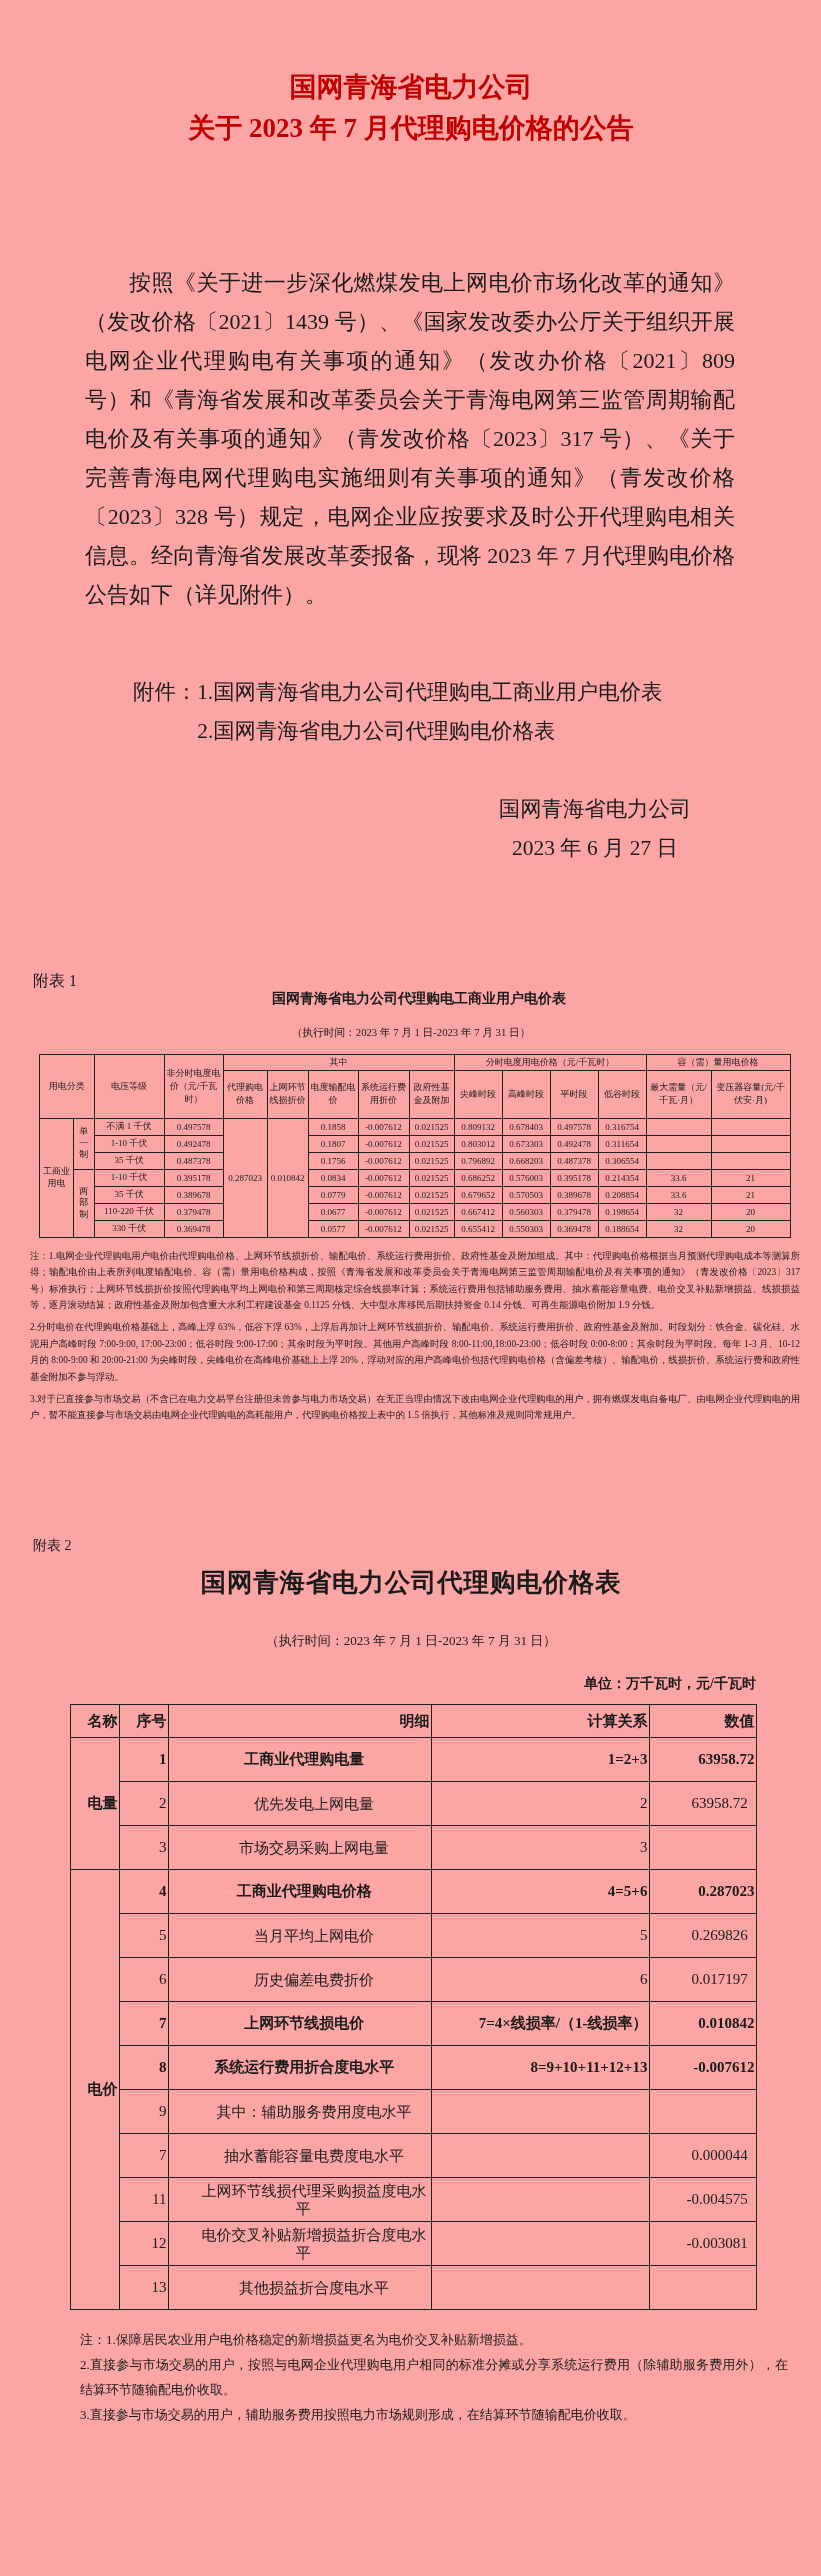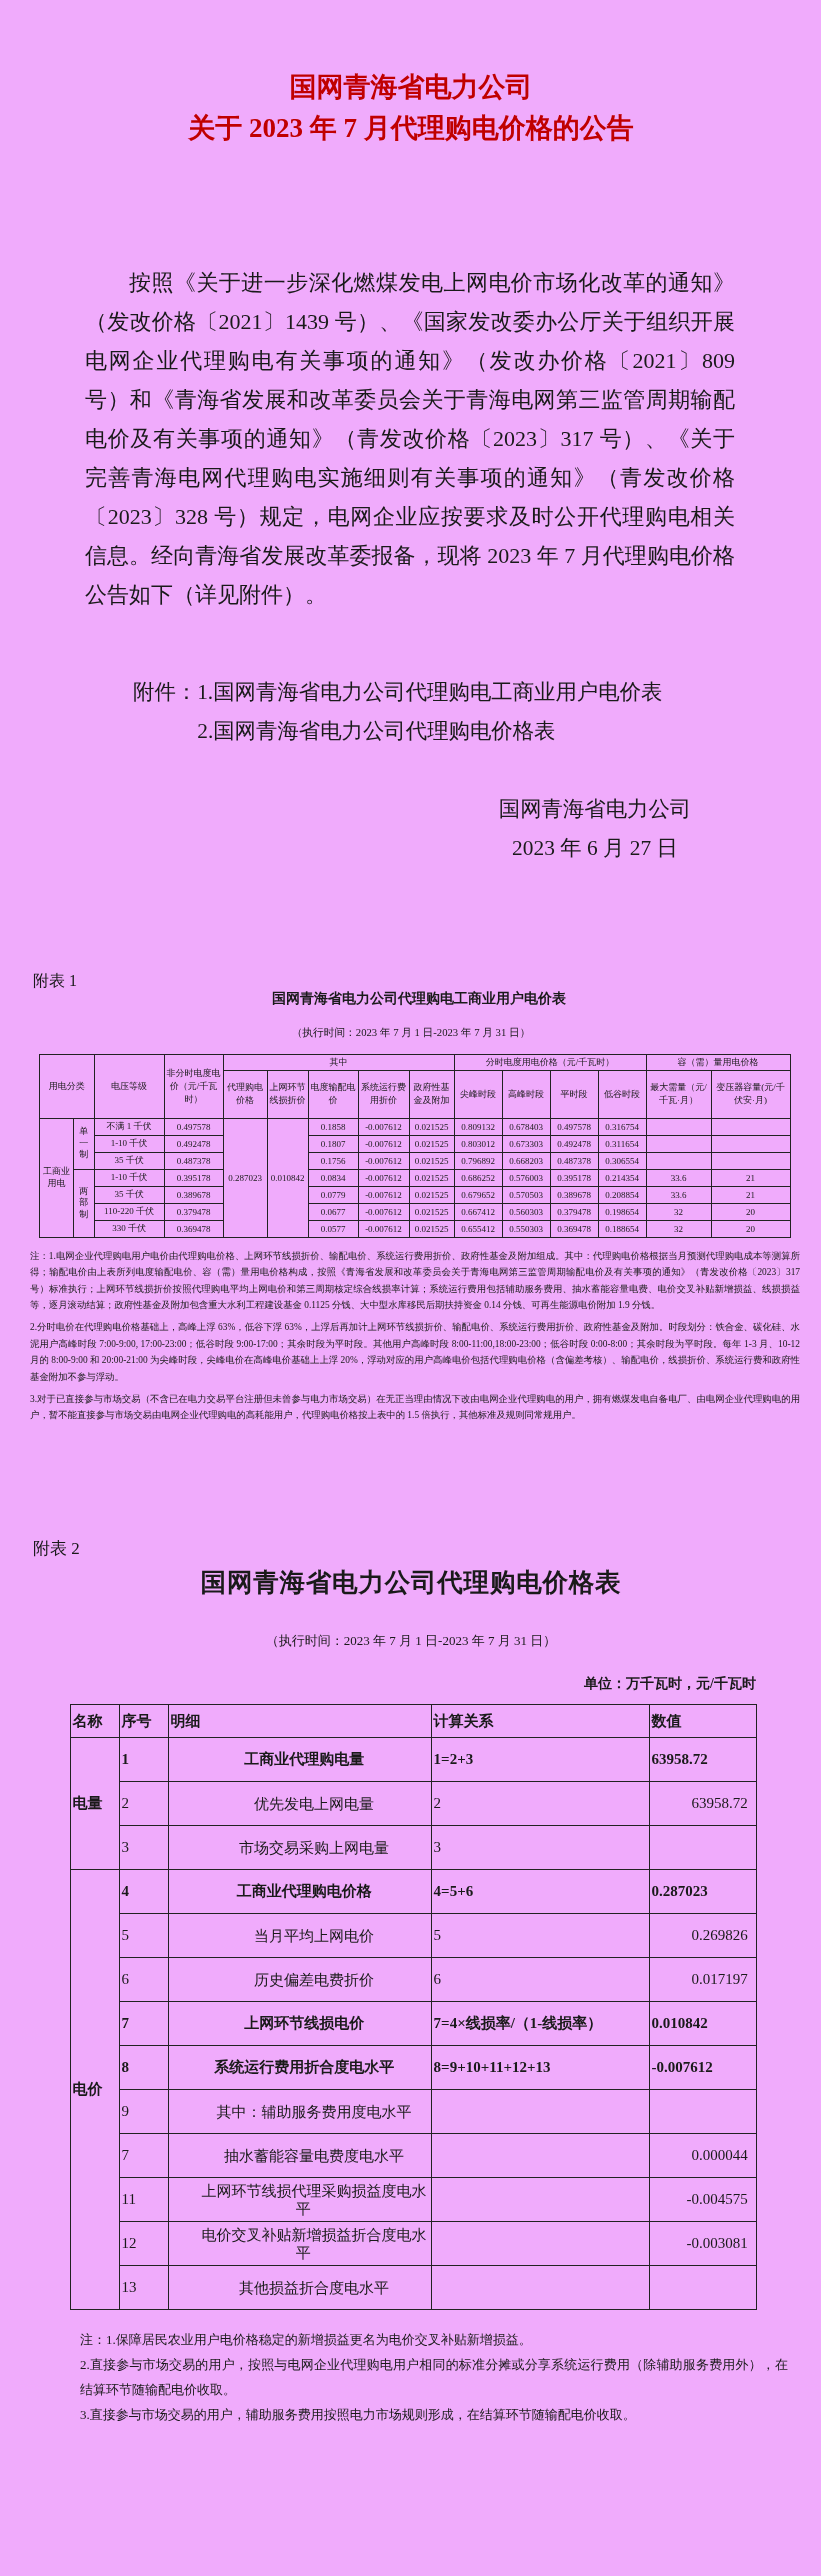--- a/index.html
+++ b/index.html
@@ -1,16 +1,16 @@
 <!DOCTYPE html>
 <html style="font-size:13px"><head>
 <meta charset="utf-8">
 <style>
   html,body{margin:0;padding:0;background:#ffffff;}
-  .page{position:relative;width:822px;height:2576px;background:#f0abfc;
+  .page{position:relative;width:822px;height:2576px;background:#fca5a5;
         font-family:"Liberation Serif","DejaVu Serif",serif;color:#1a1a1a;overflow:hidden;}
 
   .doc-title{position:absolute;top:67px;left:0;width:100%;text-align:center;
              color:#c00000;font-weight:bold;font-size:27px;line-height:41px;}
   .body-para{position:absolute;top:263px;left:85px;width:650px;
              font-size:22px;line-height:39px;text-align:justify;text-indent:2em;}
   .attachments{position:absolute;top:673px;left:133px;width:608px;font-size:21.4px;line-height:39px;}
   .attach-line2{padding-left:3em;}
   .signature{position:absolute;top:790px;left:457px;width:276px;text-align:center;
              font-size:21.4px;line-height:39px;}
@@ -24,28 +24,28 @@
   .t1 th,.t1 td{border:0.8px solid #222;text-align:center;vertical-align:middle;
                 padding:0.8px 1.6px;font-weight:normal;overflow:hidden;}
   .t1 tr.h1{height:15px;}
   .t1 tr.h2{height:48px;}
   .t1 tr.b{height:17px;}
   .t1 .vtext{padding:0.8px 0.8px;line-height:11.5px;}
   .t1-notes{position:absolute;top:1248px;left:30px;width:770px;font-size:9.4px;
             line-height:16.4px;text-align:justify;}
   .t1-notes p{margin:0 0 5.7px 0;}
 
-  .t2-label{position:absolute;top:1537px;left:33px;font-size:17px;}
+  .t2-label{position:absolute;top:1537px;left:33px;font-size:14px;}
   .t2-title{position:absolute;top:1565px;left:0;width:100%;text-align:center;font-size:25.5px;
             font-weight:bold;font-family:"Liberation Sans","DejaVu Sans",sans-serif;letter-spacing:0.8px;}
   .t2-subtitle{position:absolute;top:1632px;left:0;width:100%;text-align:center;font-size:13px;}
   .t2-unit{position:absolute;top:1675px;left:70px;width:686px;text-align:right;
            font-size:14px;font-weight:bold;}
   .t2{position:absolute;top:1704px;left:70px;width:686px;font-size:15px;border:1.6px solid #222;}
-  .t2 th,.t2 td{border:0.8px solid #222;text-align:left;vertical-align:middle;padding:0 1.6px;}
+  .t2 th,.t2 td{border:0.8px solid #222;text-align:right;vertical-align:middle;padding:0 1.6px;}
   .t2 tr.hd{height:33px;}
   .t2 tr.r{height:44px;}
   .t2 th{font-weight:bold;}
   .t2 .grp{font-weight:bold;}
   .t2 tr.key{font-weight:bold;}
   .t2 td.detail{text-align:center;padding-left:10px;}
   .t2 td.detail.ind{padding-left:8.2px;text-indent:21.4px;line-height:18px;}
   .t2 td.val.rr{text-align:right;padding-right:8.2px;}
   .t2 tr.grp-start td{border-top:1.6px solid #222;}
   .t2-notes{position:absolute;top:2327px;left:80px;width:708px;font-size:13px;

